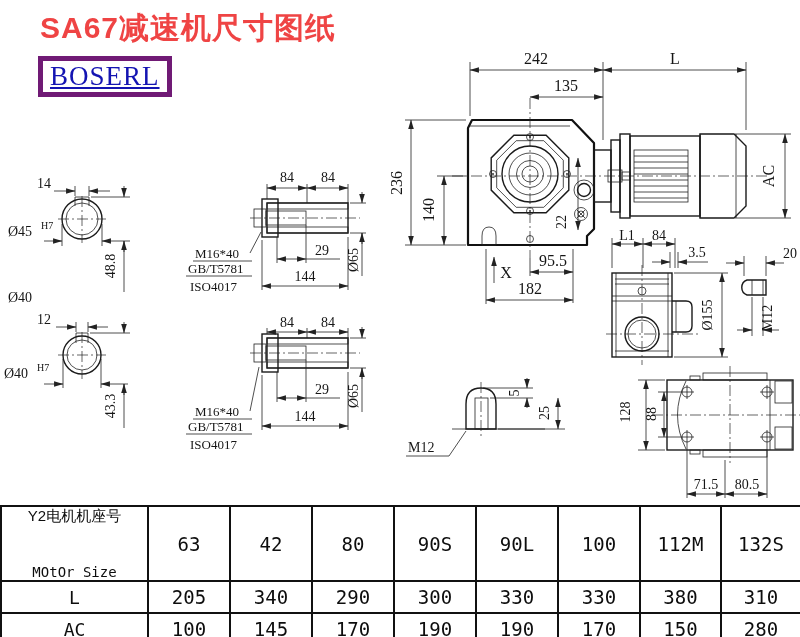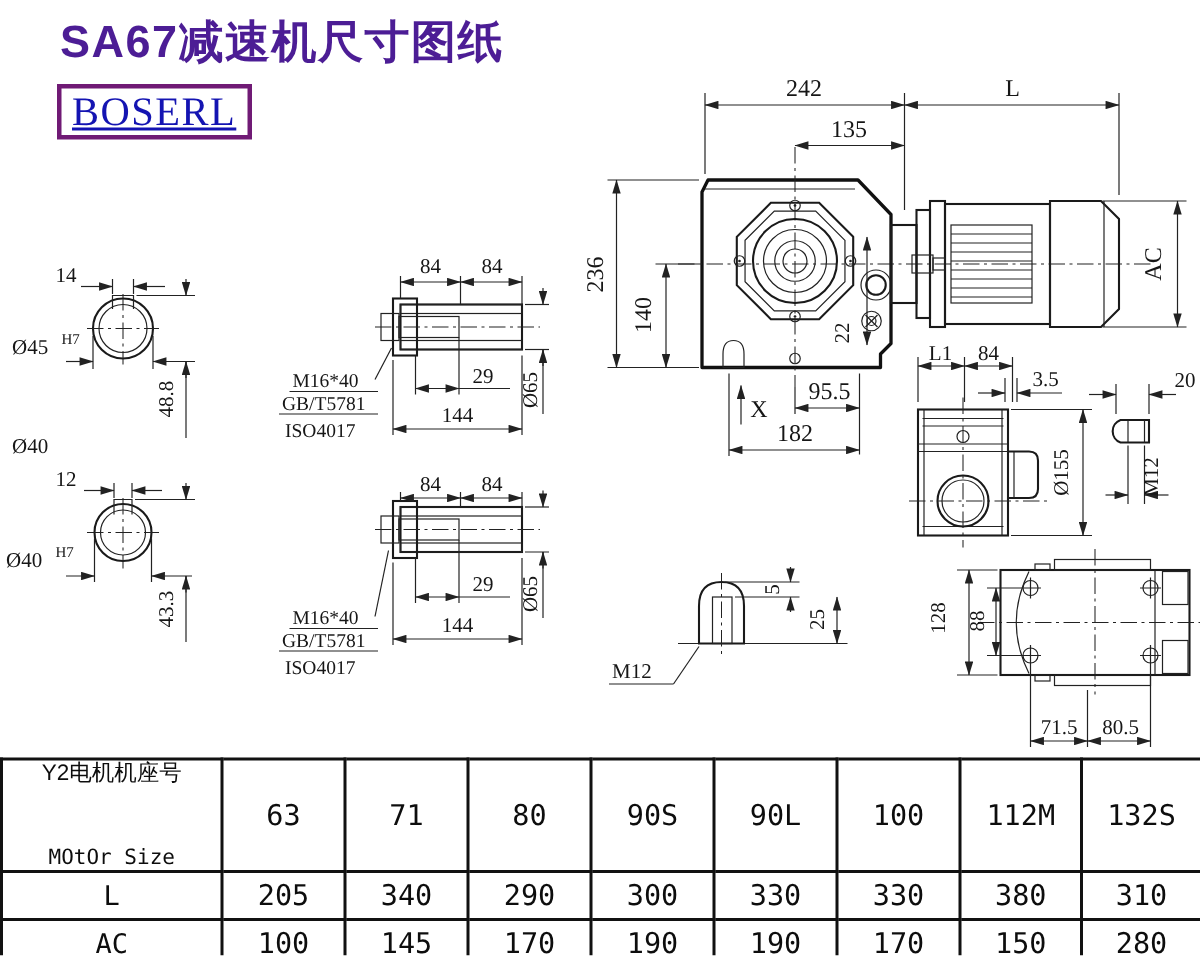--- a/index.html
+++ b/index.html
@@ -1,20 +1,20 @@
 <!DOCTYPE html>
 <html><head>
 <meta charset="utf-8">
 <style>
   html,body{margin:0;padding:0;background:#fff;}
   #canvas{position:relative;width:800px;height:637px;background:#fff;overflow:hidden;
           font-family:"Liberation Sans",sans-serif;}
-  #title{position:absolute;left:40px;top:8px;font-size:30px;font-weight:bold;color:#4c1d95;
+  #title{position:absolute;left:40px;top:8px;font-size:30px;font-weight:bold;color:#ef4444;
          letter-spacing:1px;font-family:"Liberation Sans",sans-serif;}
-  #logo{position:absolute;left:38px;top:56px;border:3px solid #701a75;background:#fff;
+  #logo{position:absolute;left:38px;top:56px;border:5px solid #701a75;background:#fff;
         padding:0 7px;line-height:31px;font-family:"Liberation Serif",serif;
         font-size:27px;color:#1414b2;text-decoration:underline;letter-spacing:1px;}
   svg{position:absolute;left:0;top:0;}
   svg text{fill:#161616;font-family:"Liberation Serif",serif;}
   .dt{font-size:14px;text-anchor:middle;}
   .dts{font-size:14px;text-anchor:start;}
   .sup{font-size:10px;text-anchor:start;}
   .co{font-size:13px;text-anchor:start;}
   .big{font-size:16px;}
   .thin{stroke:#222;stroke-width:0.8;fill:none;}
@@ -385,21 +385,21 @@
         <col style="width:81px">
         <col style="width:80px">
     </colgroup>
     <tbody>
         <tr style="height:36px">
       <th>
         <div class="corner-cn">Y2电机机座号</div>
         <div class="corner-en">MOtOr Size</div>
       </th>
       <th class="num">63</th>
-      <th class="num">71</th>
+      <th class="num">42</th>
       <th class="num">80</th>
       <th class="num">90S</th>
       <th class="num">90L</th>
       <th class="num">100</th>
       <th class="num">112M</th>
       <th class="num">132S</th>
     </tr>
     <tr style="height:32px">
       <td class="rowlab">L</td>
       <td class="num">205</td>

